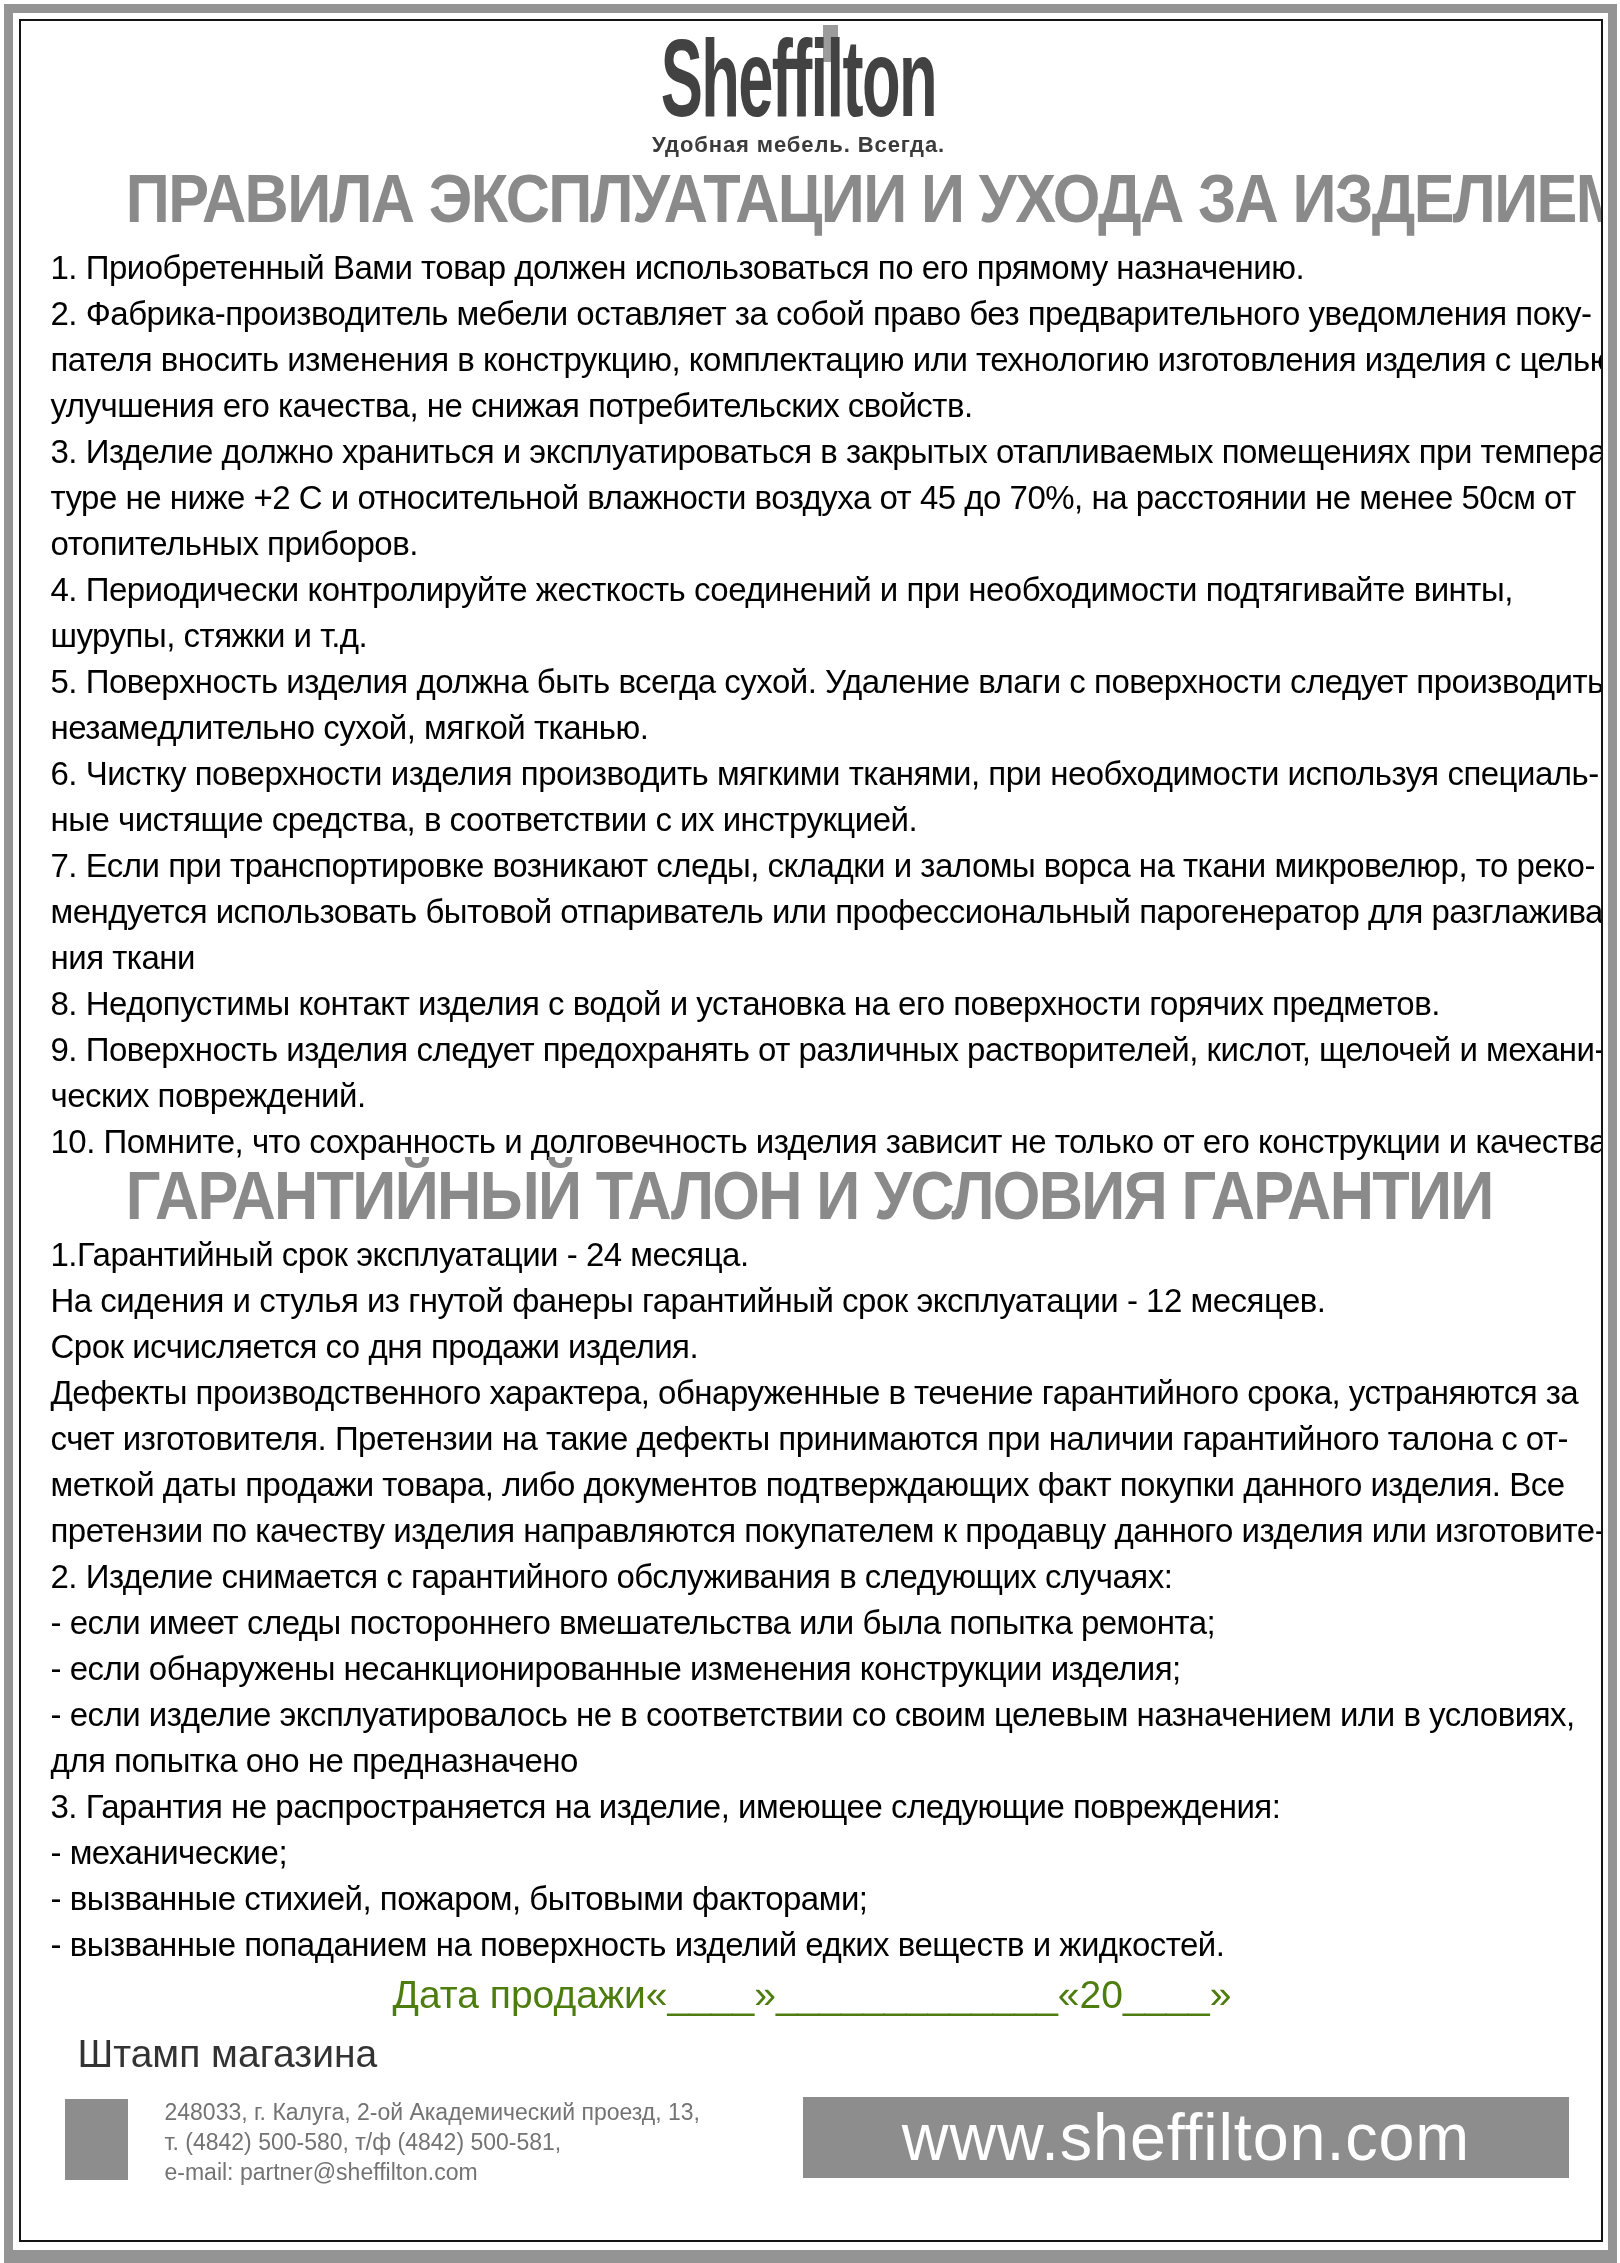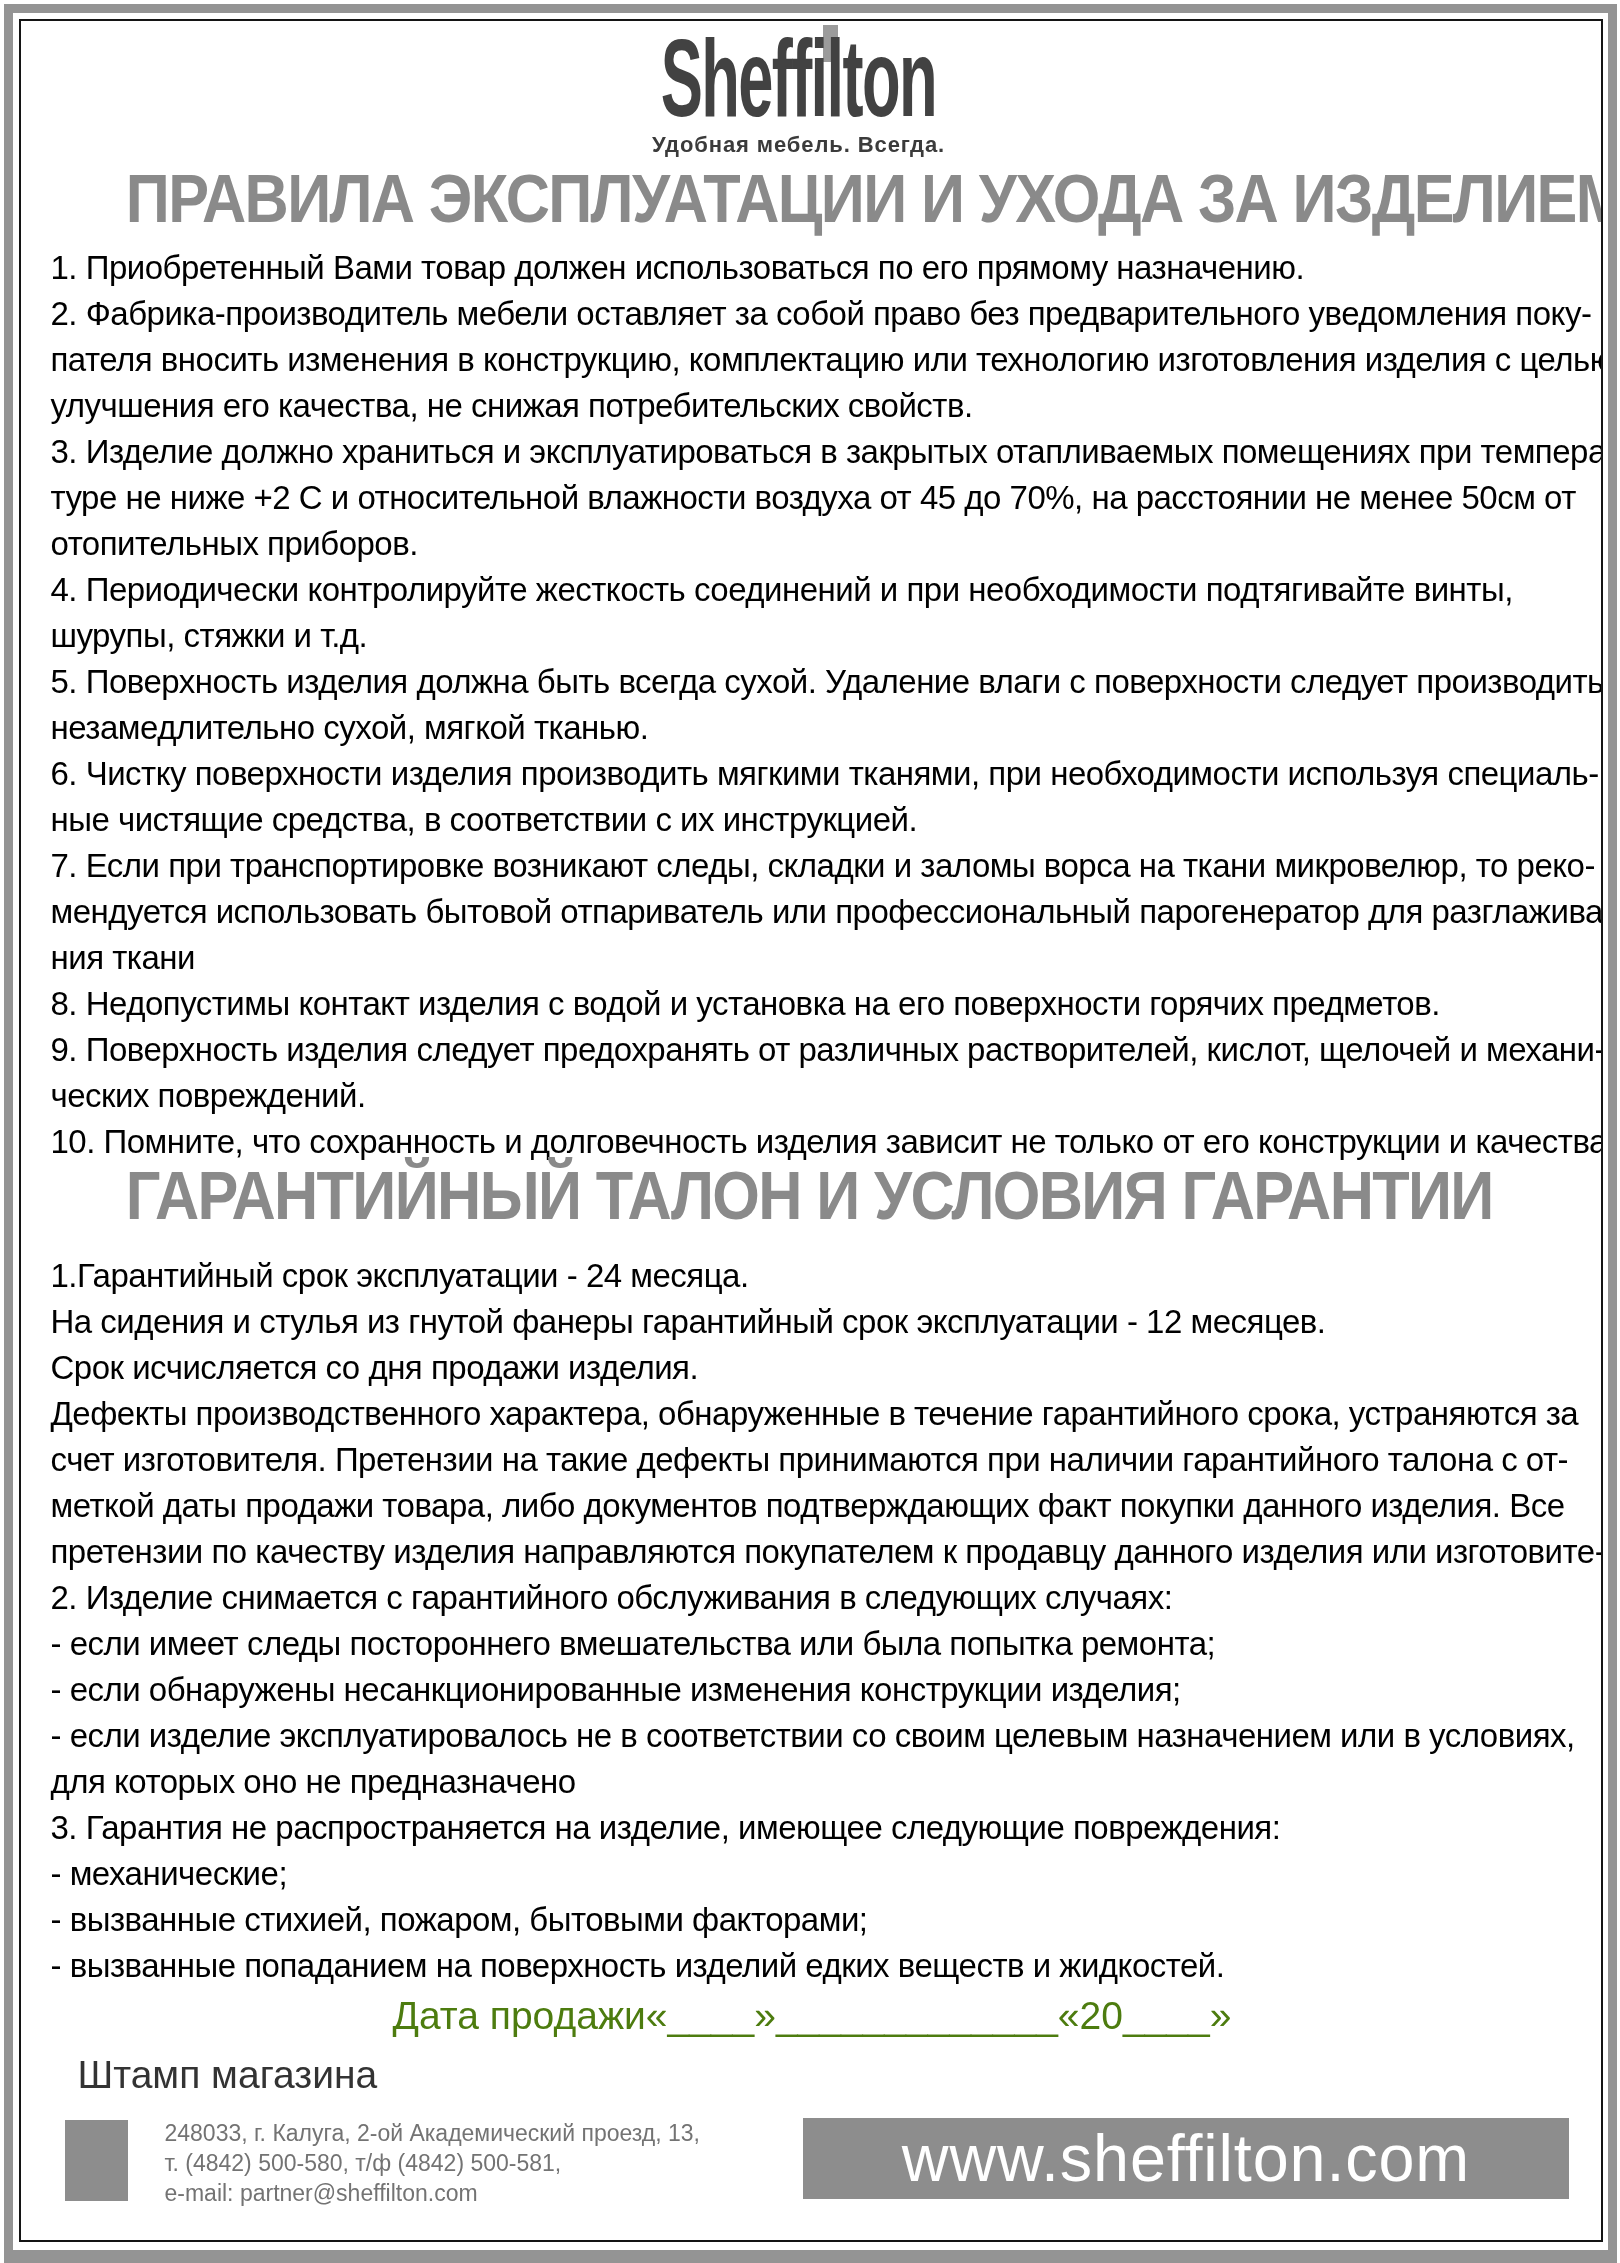--- a/index.html
+++ b/index.html
@@ -39,21 +39,21 @@
   .sec-heading{
     text-align:center;font-weight:700;color:#8a8a8a;
     font-size:68px;line-height:57px;letter-spacing:-1.8px;
     transform:scaleX(0.9);transform-origin:center;white-space:nowrap;
   }
   .h1{margin-top:11px;}
   .h2{margin-top:1.8px;}
 
   
   .lines{margin-top:18.5px;}
-  .lines.warranty{margin-top:29px;}
+  .lines.warranty{margin-top:8px;}
   .line{
     font-size:33px;line-height:46px;letter-spacing:-0.5px;
     white-space:nowrap;color:#000000;
   }
 
   
   .date-row{
     margin-top:1.8px;display:flex;justify-content:center;align-items:baseline;
     font-size:39px;line-height:50px;color:#4d7c0f;
   }
@@ -122,21 +122,21 @@
         <div class="line">На сидения и стулья из гнутой фанеры гарантийный срок эксплуатации - 12 месяцев.</div>
         <div class="line">Срок исчисляется со дня продажи изделия.</div>
         <div class="line">Дефекты производственного характера, обнаруженные в течение гарантийного срока, устраняются за</div>
         <div class="line">счет изготовителя. Претензии на такие дефекты принимаются при наличии гарантийного талона с от-</div>
         <div class="line">меткой даты продажи товара, либо документов подтверждающих факт покупки данного изделия. Все</div>
         <div class="line">претензии по качеству изделия направляются покупателем к продавцу данного изделия или изготовите-</div>
         <div class="line">2. Изделие снимается с гарантийного обслуживания в следующих случаях:</div>
         <div class="line">- если имеет следы постороннего вмешательства или была попытка ремонта;</div>
         <div class="line">- если обнаружены несанкционированные изменения конструкции изделия;</div>
         <div class="line">- если изделие эксплуатировалось не в соответствии со своим целевым назначением или в условиях,</div>
-        <div class="line">для которых оно не предназначено</div>
+        <div class="line">для попытка оно не предназначено</div>
         <div class="line">3. Гарантия не распространяется на изделие, имеющее следующие повреждения:</div>
         <div class="line">- механические;</div>
         <div class="line">- вызванные стихией, пожаром, бытовыми факторами;</div>
         <div class="line">- вызванные попаданием на поверхность изделий едких веществ и жидкостей.</div>
       </div>
 
     <div class="date-row">
       <span class="date-label">Дата продажи</span>
       <span class="date-blank">«____»_____________«20____»</span>
     </div>

